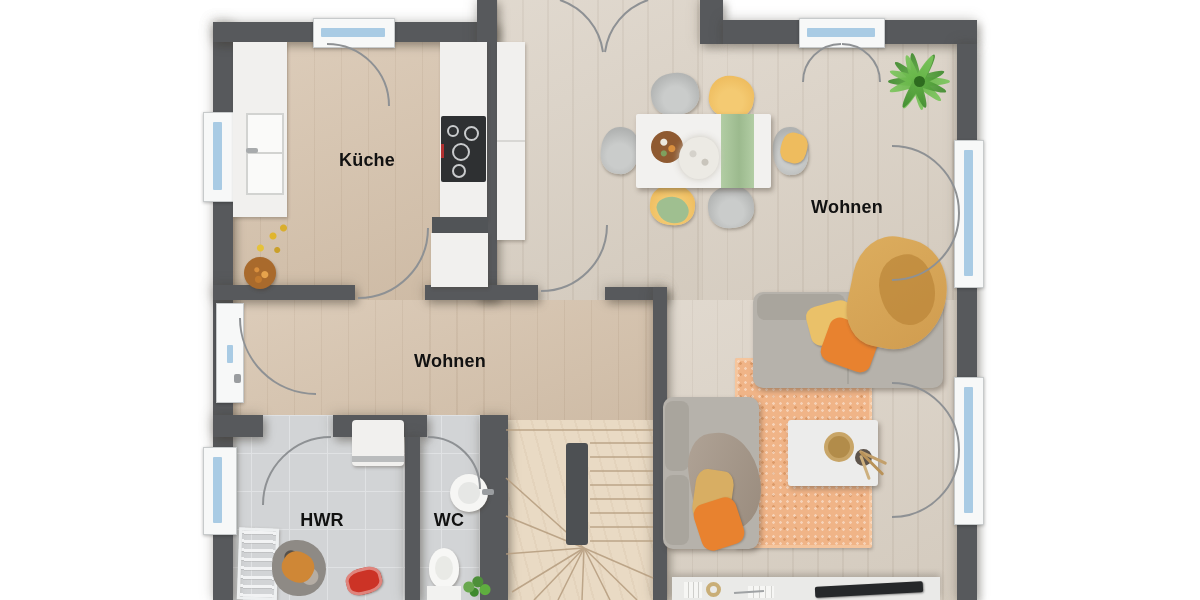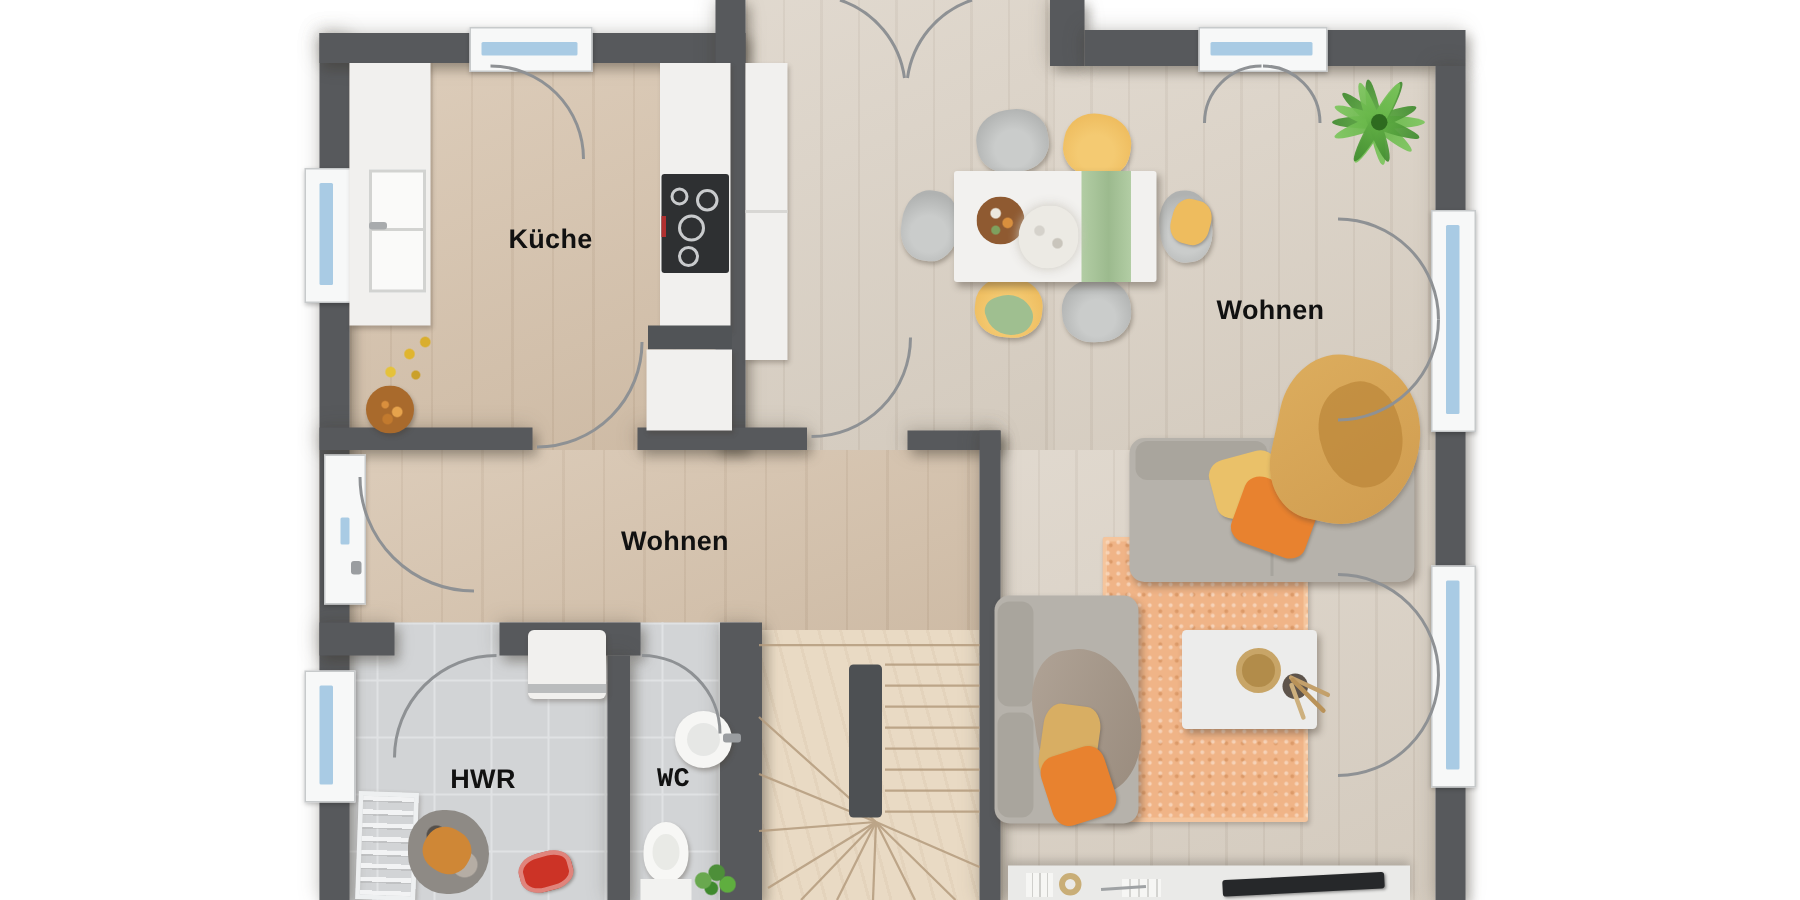--- a/index.html
+++ b/index.html
@@ -236,15 +236,15 @@
       <path d="M892,280 A67,67 0 0 0 959,213"></path>
       <path d="M892,383 A67,67 0 0 1 959,450"></path>
       <path d="M892,517 A67,67 0 0 0 959,450"></path>
     </g>
   </svg>
 
   <div class="room-label" style="left:367px;top:160px;">Küche</div>
   <div class="room-label" style="left:847px;top:207px;">Wohnen</div>
   <div class="room-label" style="left:450px;top:361px;">Wohnen</div>
   <div class="room-label" style="left:322px;top:520px;">HWR</div>
-  <div class="room-label" style="left:449px;top:520px;font-family:Liberation Mono, monospace;">WC</div>
+  <div class="room-label" style="left:449px;top:520px;">WC</div>
 
 </div>
 
 </body></html>

